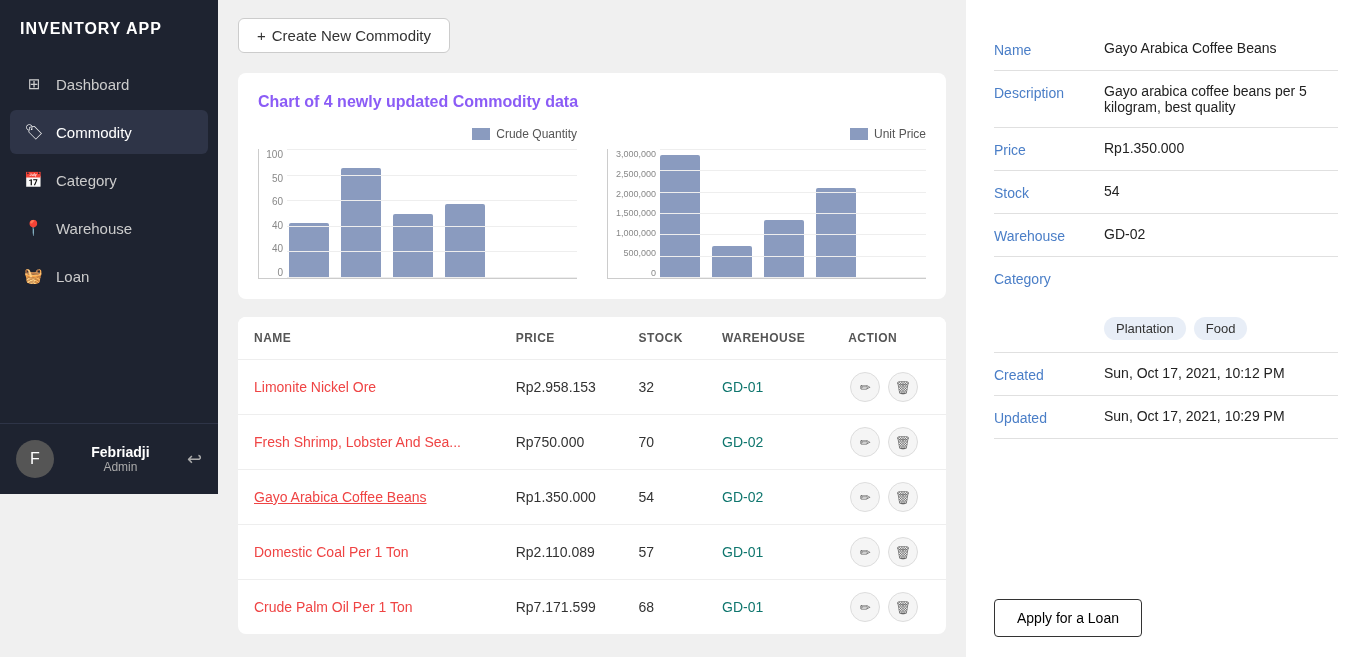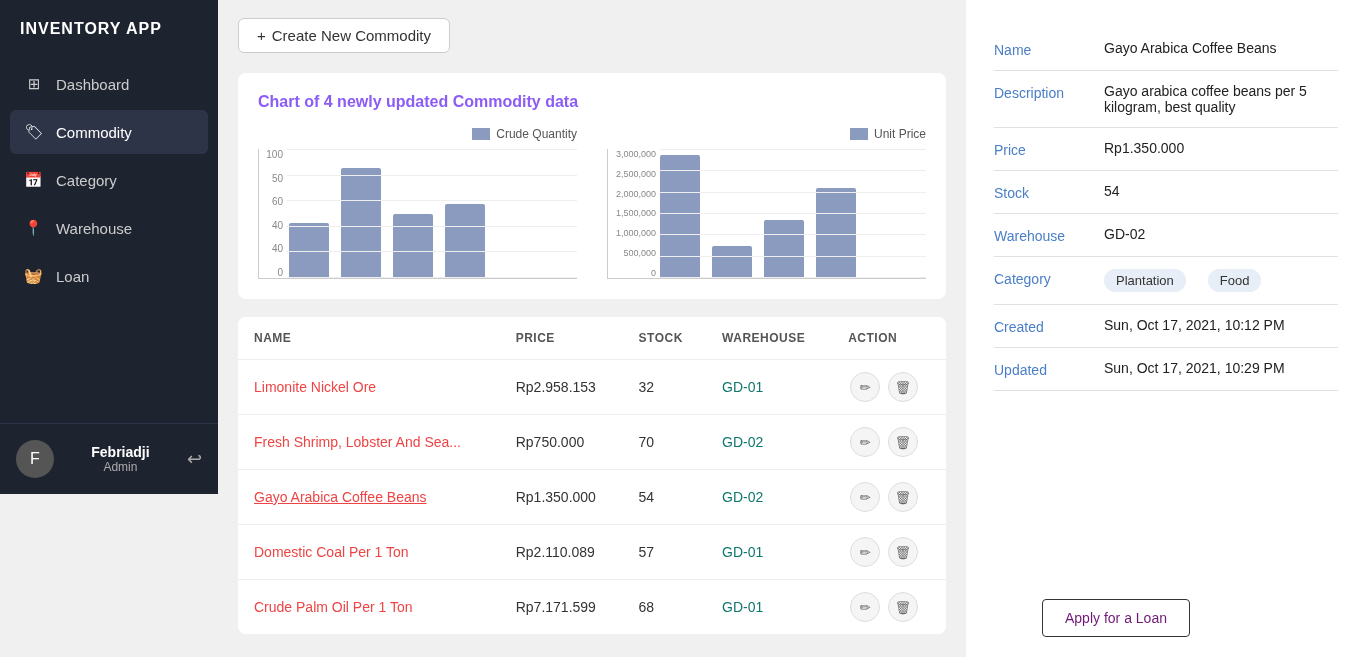--- a/index.html
+++ b/index.html
@@ -236,44 +236,44 @@
       font-weight: 500;
       padding-top: 2px;
     }
     .detail-value {
       flex: 1;
       font-size: 14px;
       color: #222;
     }
     .category-badges {
       display: flex;
-      gap: 22px;
+      gap: 8px;
       flex-wrap: wrap;
+      margin-top: 48px;
     }
     .badge {
       background: #e8eef7;
       color: #333;
       padding: 4px 12px;
       border-radius: 14px;
       font-size: 13px;
     }
     .apply-loan-btn {
       margin-top: auto;
       padding-top: 24px;
     }
     .loan-btn {
       border: 1.5px solid #333;
       background: #fff;
       border-radius: 4px;
       padding: 10px 22px;
       font-size: 14px;
-      color: #701a75;
+      color: #000000;
       cursor: pointer;
       font-weight: 500;
-      margin-left: 48px;
     }
 
     
     .grid-lines {
       position: absolute;
       top: 0; left: 28px; right: 0; bottom: 0;
       display: flex;
       flex-direction: column;
       justify-content: space-between;
       pointer-events: none;

